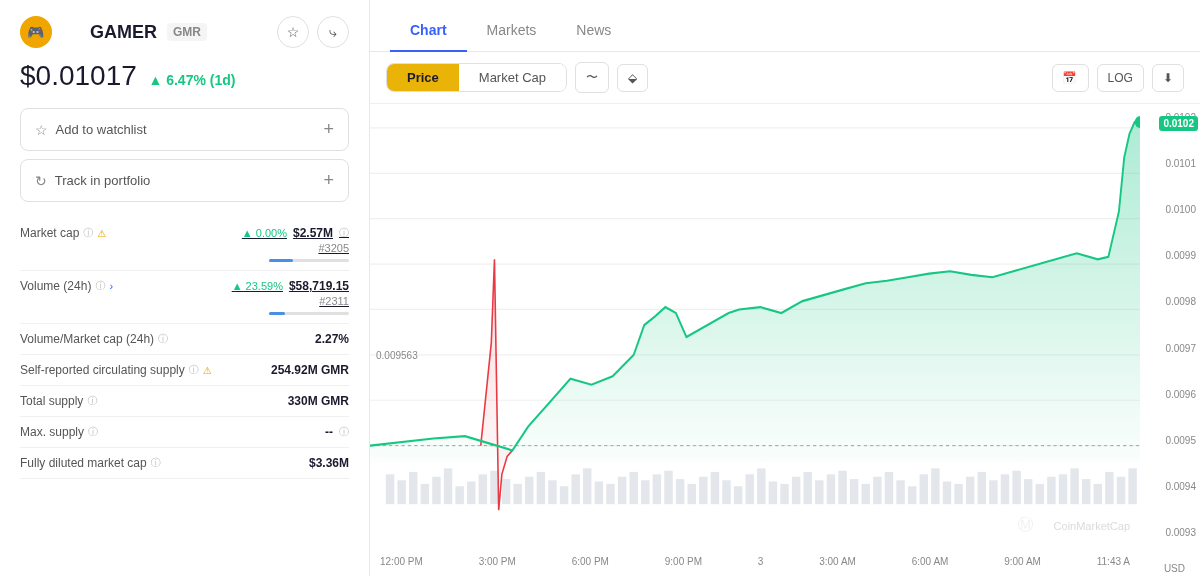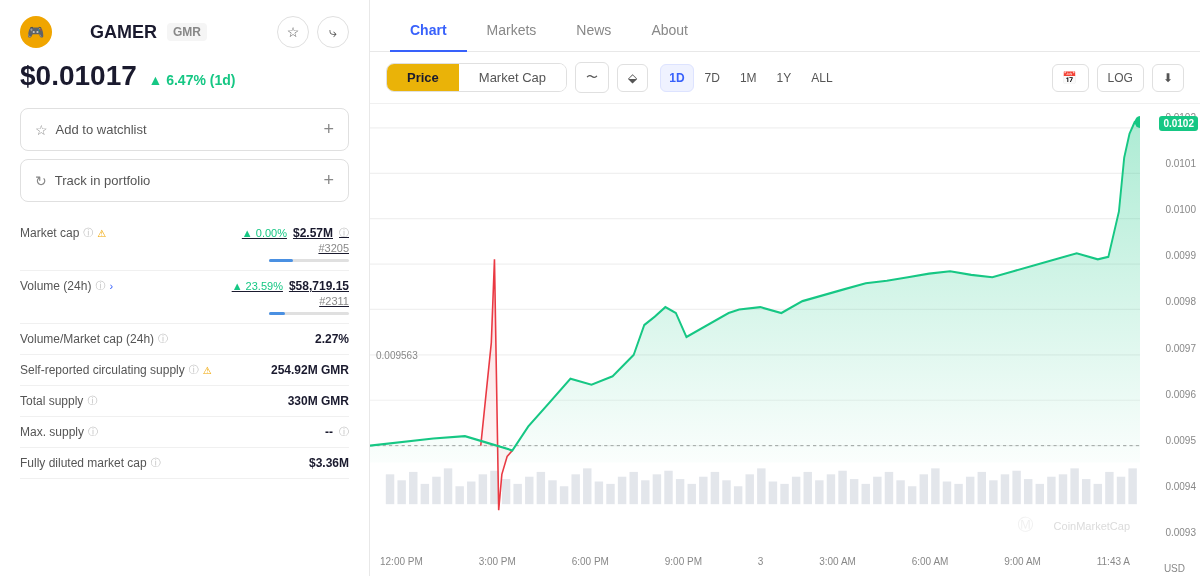--- a/index.html
+++ b/index.html
@@ -11,21 +11,21 @@
     
     .coin-header { display: flex; align-items: center; justify-content: space-between; margin-bottom: 12px; }
     .coin-identity { display: flex; align-items: center; gap: 10px; }
     .coin-logo { width: 32px; height: 32px; background: #f0a500; border-radius: 50%; display: flex; align-items: center; justify-content: center; font-size: 14px; }
     .coin-name { font-size: 18px; font-weight: 700; color: #1a1a2e; margin-left: 28px; }
     .coin-symbol { font-size: 12px; color: #888; background: #f5f5f5; padding: 2px 6px; border-radius: 4px; font-weight: 600; }
     .coin-actions { display: flex; gap: 8px; }
     .icon-btn { width: 32px; height: 32px; border: 1px solid #e0e0e0; border-radius: 50%; background: #fff; cursor: pointer; display: flex; align-items: center; justify-content: center; color: #555; font-size: 14px; }
     
     .price-block { margin-bottom: 16px; }
-    .price-main { font-size: 28px; font-weight: 700; color: #1a1a2e; text-align: center; }
+    .price-main { font-size: 28px; font-weight: 400; color: #1a1a2e; text-align: center; }
     .price-change { color: #16c784; font-size: 14px; font-weight: 600; margin-left: 8px; }
     
     .action-btn { display: flex; align-items: center; justify-content: space-between; border: 1px solid #e0e0e0; border-radius: 8px; padding: 10px 14px; margin-bottom: 8px; cursor: pointer; background: #fff; }
     .action-btn-left { display: flex; align-items: center; gap: 8px; color: #555; font-size: 13px; }
     .action-btn-icon { color: #888; font-size: 14px; }
     .action-btn-plus { color: #888; font-size: 18px; font-weight: 300; }
     
     .stats-section { margin-top: 16px; }
     .stat-row { display: flex; justify-content: space-between; align-items: flex-start; padding: 8px 0; border-bottom: 1px solid #f0f0f0; }
     .stat-label { display: flex; align-items: center; gap: 4px; color: #555; font-size: 12px; }
@@ -195,37 +195,29 @@
       </div>
     </div>
   </div>
 
   <div class="right-panel">
 
     <div class="tabs-bar">
       <div class="tab active">Chart</div>
       <div class="tab">Markets</div>
       <div class="tab">News</div>
-      <div class="tab">About</div>
     </div>
 
     <div class="chart-controls">
       <div class="chart-type-group">
         <button class="chart-type-btn active">Price</button>
         <button class="chart-type-btn">Market Cap</button>
       </div>
       <button class="chart-icon-btn">〜</button>
       <button class="chart-icon-btn">⬙</button>
-      <div class="time-group">
-        <button class="time-btn active">1D</button>
-        <button class="time-btn">7D</button>
-        <button class="time-btn">1M</button>
-        <button class="time-btn">1Y</button>
-        <button class="time-btn">ALL</button>
-      </div>
       <div class="spacer"></div>
       <button class="ctrl-btn">📅</button>
       <button class="ctrl-btn">LOG</button>
       <button class="ctrl-btn">⬇</button>
     </div>
 
     <div class="chart-area">
       <div class="chart-wrapper">
 
         <div class="chart-svg-container">

